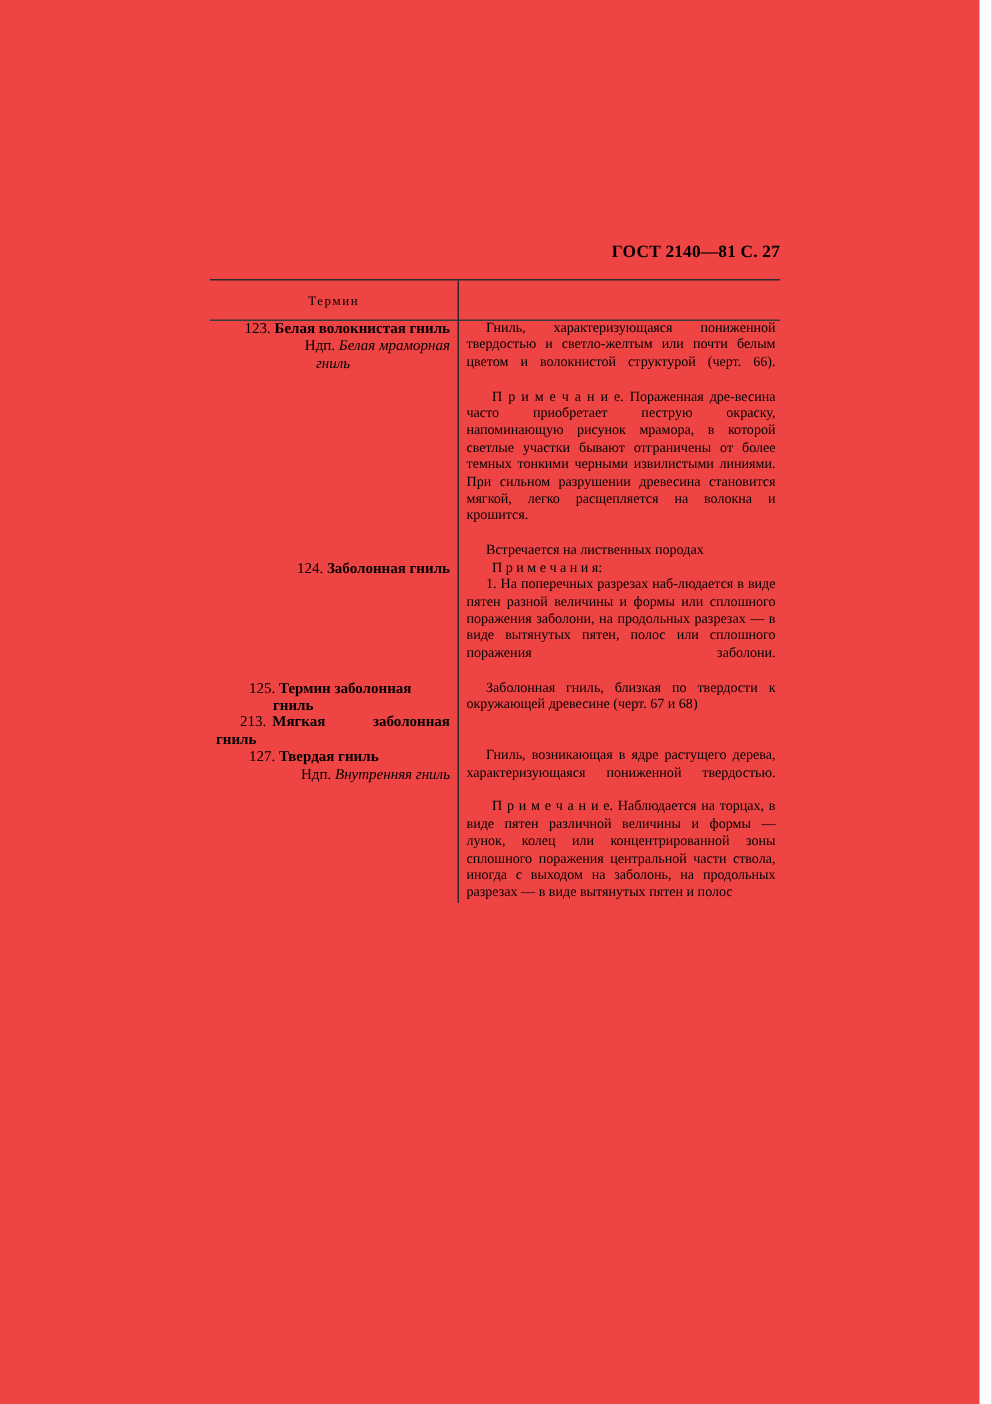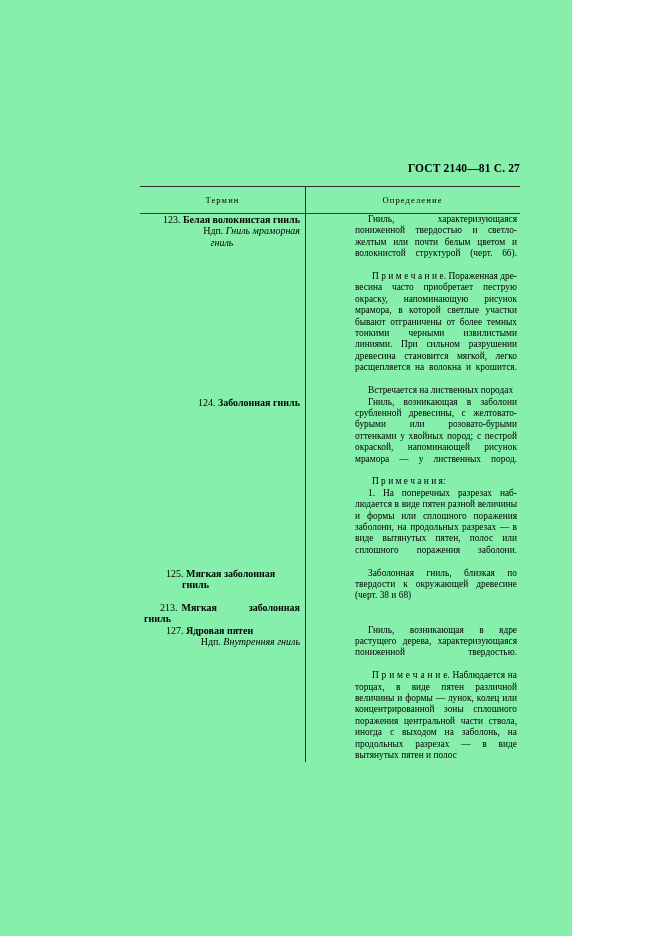--- a/index.html
+++ b/index.html
@@ -14,23 +14,23 @@
     font-family: "Liberation Serif", "DejaVu Serif", serif;
     color: #000000;
     -webkit-font-smoothing: none;
     position: relative;
     overflow: hidden;
   }
 
   .page {
     position: absolute;
     left: 0; top: 0;
-    width: 572px;
+    width: 653px;
     height: 936px;
-    background: #86efac;
+    background: #ef4444;
   }
 
   
   .page-header {
     position: absolute;
     left: 140px;
     top: 162px;
     width: 380px;
     text-align: right;
     font-family: "Liberation Serif", "DejaVu Serif", serif;
@@ -143,116 +143,114 @@
   .indent-note  { text-indent: 17px; }
   .indent-para  { text-indent: 13px; }
   .indent-item  { text-indent: 13px; }
 
   .def-block {
     display: block;
   }
   .def-block + .def-block { margin-top: 0; }
 
   
-  .cell-def .def-block { text-align: justify; margin-left: 44px; }
+  .cell-def .def-block { text-align: justify; }
   .cell-def .def-block:after { content: ""; display: inline-block; width: 100%; }
   .cell-def .def-block.nostretch:after { content: none; }
 </style>
 </head>
 <body>
 
 <div class="page">
 
   <div class="page-header">ГОСТ 2140—81 С. 27</div>
 
   <div class="doc-table">
 
     <div class="rule"></div>
 
     <div class="table-body">
 
       <div class="divider"></div>
 
       <div class="thead">
         <div class="col-term">Термин</div>
-        <div class="col-def">Определение</div>
       </div>
 
       <div class="rule-thin"></div>
 
       <div class="rows">
 
         <div class="row">
           <div class="cell-term">
             <div class="term-line t-right">
               <span class="term-num">123.</span>
               <span class="term-main">Белая волокнистая гниль</span>
             </div>
             <div class="term-nedop t-right">
               <span>Ндп.</span>
-              <i>Гниль мраморная</i>
+              <i>Белая мраморная</i>
             </div>
             <div class="term-nedop t-center">
               <i>гниль</i>
             </div>
           </div>
           <div class="cell-def">
             <span class="def-block indent-para">Гниль, характеризующаяся пониженной твердостью и светло-желтым или почти белым цветом и волокнистой структурой (черт. 66).</span>
             <span class="def-block indent-note">П р и м е ч а н и е. Пораженная дре-весина часто приобретает пеструю окраску, напоминающую рисунок мрамора, в которой светлые участки бывают отграничены от более темных тонкими черными извилистыми линиями. При сильном разрушении древесина становится мягкой, легко расщепляется на волокна и крошится.</span>
             <span class="def-block indent-para nostretch">Встречается на лиственных породах</span>
           </div>
         </div>
 
         <div class="row">
           <div class="cell-term">
             <div class="term-line t-right">
               <span class="term-num">124.</span>
               <span class="term-main">Заболонная гниль</span>
             </div>
           </div>
           <div class="cell-def">
-            <span class="def-block indent-para">Гниль, возникающая в заболони срубленной древесины, с желтовато-бурыми или розовато-бурыми оттенками у хвойных пород; с пестрой окраской, напоминающей рисунок мрамора — у лиственных пород.</span>
             <span class="def-block indent-note nostretch">П р и м е ч а н и я:</span>
             <span class="def-block indent-item">1. На поперечных разрезах наб-людается в виде пятен разной величины и формы или сплошного поражения заболони, на продольных разрезах — в виде вытянутых пятен, полос или сплошного поражения заболони.</span>
           </div>
         </div>
 
         <div class="row">
           <div class="cell-term">
             <div class="term-line" style="padding-left:22px">
               <span class="term-num">125.</span>
-              <span class="term-main">Мягкая заболонная</span>
+              <span class="term-main">Термин заболонная</span>
             </div>
             <div class="term-line" style="padding-left:38px">
               <span class="term-main">гниль</span>
             </div>
           </div>
           <div class="cell-def">
-            <span class="def-block indent-para nostretch">Заболонная гниль, близкая по твердости к окружающей древесине (черт. 38 и 68)</span>
+            <span class="def-block indent-para nostretch">Заболонная гниль, близкая по твердости к окружающей древесине (черт. 67 и 68)</span>
           </div>
         </div>
 
         <div class="row">
           <div class="cell-term">
             <div class="term-line" style="display:flex;padding-left:16px">
               <span class="term-num">213.</span>
               <span class="term-main" style="margin-left:4px">Мягкая</span>
               <span class="term-main" style="margin-left:auto">заболонная</span>
             </div>
             <div class="term-line">
               <span class="term-main">гниль</span>
             </div>
           </div>
         </div>
 
         <div class="row">
           <div class="cell-term">
             <div class="term-line" style="padding-left:22px">
               <span class="term-num">127.</span>
-              <span class="term-main">Ядровая пятен</span>
+              <span class="term-main">Твердая гниль</span>
             </div>
             <div class="term-nedop t-right">
               <span>Ндп.</span>
               <i>Внутренняя гниль</i>
             </div>
           </div>
           <div class="cell-def">
             <span class="def-block indent-para">Гниль, возникающая в ядре растущего дерева, характеризующаяся пониженной твердостью.</span>
             <span class="def-block indent-note nostretch">П р и м е ч а н и е. Наблюдается на торцах, в виде пятен различной величины и формы — лунок, колец или концентрированной зоны сплошного поражения центральной части ствола, иногда с выходом на заболонь, на продольных разрезах — в виде вытянутых пятен и полос</span>
           </div>

